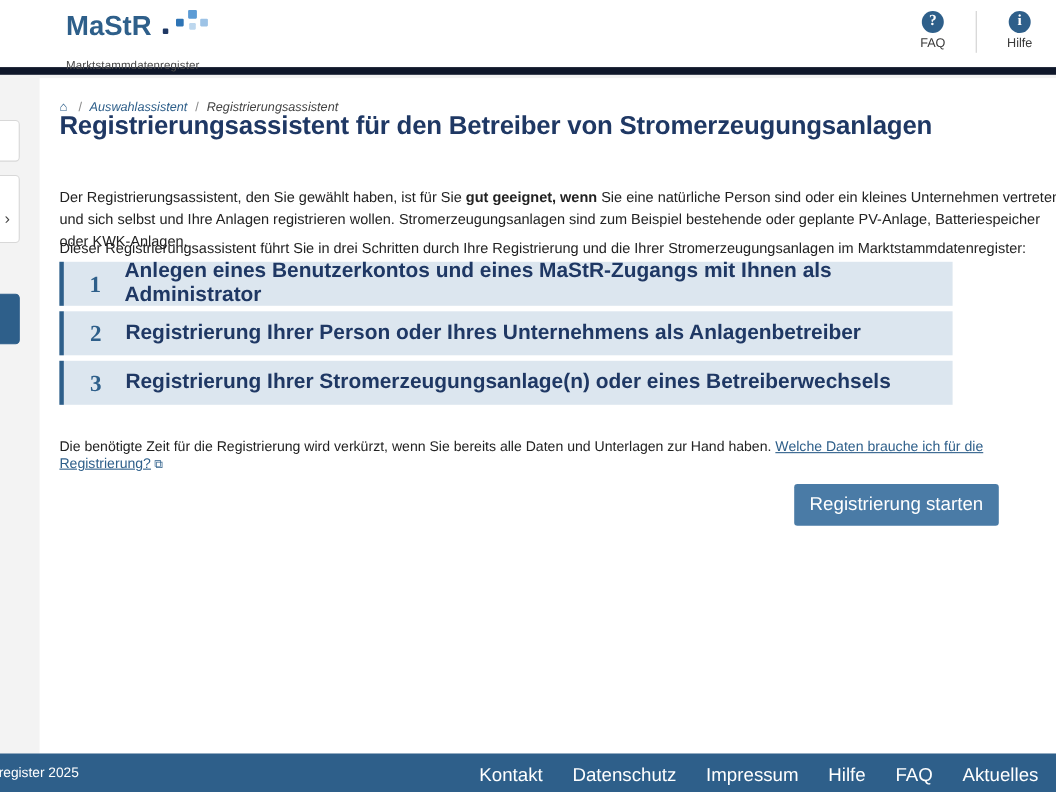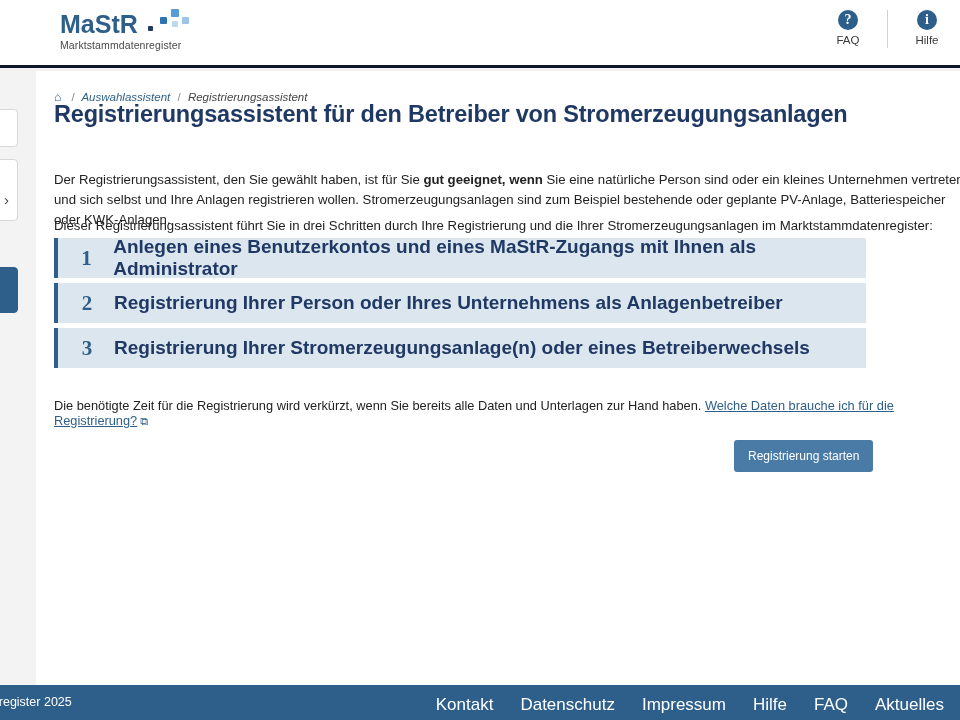--- a/index.html
+++ b/index.html
@@ -16,39 +16,39 @@
     background: #f3f3f3;
     overflow: hidden;
   }
 
   
   .header {
     position: absolute;
     top: 0; left: 0;
     width: 960px; height: 68px;
     background: #ffffff;
-    border-bottom: 3px solid #0f172a;
+    border-bottom: 7px solid #0f172a;
   }
   .brand {
     position: absolute;
     left: 60px; top: 10px;
   }
   .brand-logo {
     font-size: 25px;
     font-weight: bold;
     color: #2e5f8a;
     letter-spacing: 0px;
     line-height: 28px;
     position: relative;
     display: inline-block;
   }
   .brand-sub {
     font-size: 10.5px;
     color: #4a4a4a;
-    margin-top: 1px;
+    margin-top: 16px;
     letter-spacing: 0.1px;
   }
   .logo-dots {
     position: absolute;
     left: 88px; top: -3px;
     width: 42px; height: 26px;
   }
   .dot {
     position: absolute;
     background: #5b9bd5;
@@ -226,25 +226,24 @@
     color: #2e5f8a;
   }
 
   .start-btn {
     position: absolute;
     left: 686px; top: 369px;
     background: #4a7ba6;
     color: #ffffff;
     border: none;
     border-radius: 3px;
-    font-size: 12px;
+    font-size: 17px;
     padding: 9px 14px;
     cursor: pointer;
     font-family: "Liberation Sans", sans-serif;
-    margin-left: 12px;
   }
 
   
   .footer {
     position: absolute;
     left: 0; bottom: 0;
     width: 960px; height: 35px;
     background: #2e5f8a;
     color: #ffffff;
   }

